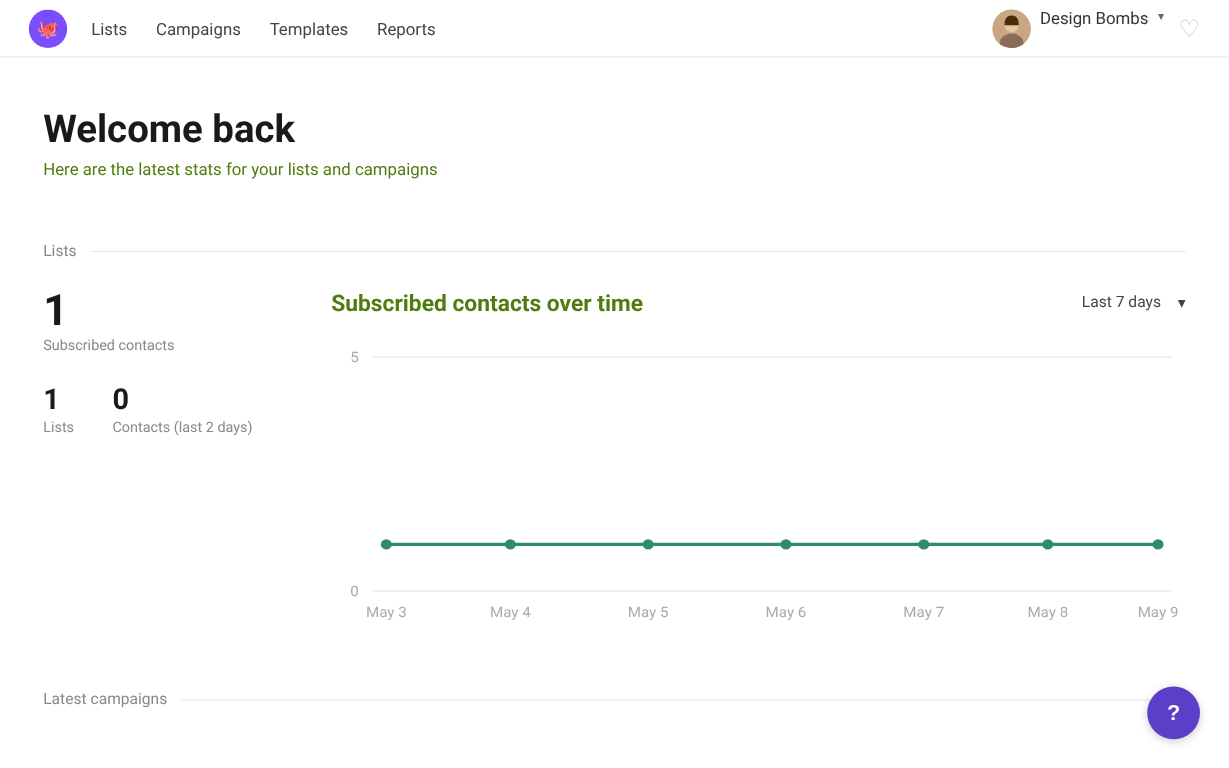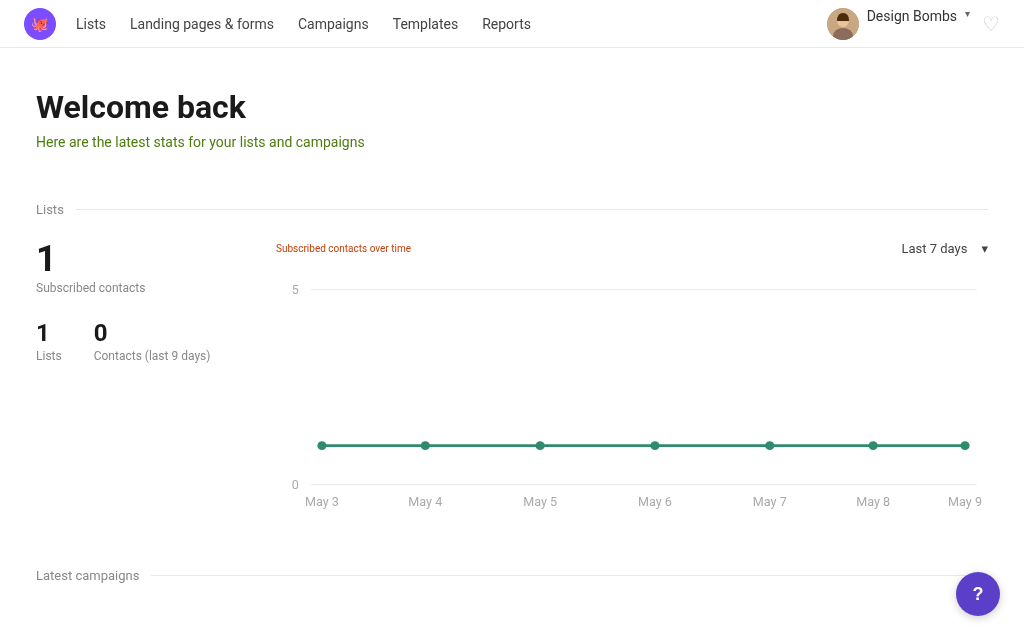--- a/index.html
+++ b/index.html
@@ -159,23 +159,23 @@
       flex: 1;
       min-width: 0;
     }
     .chart-header {
       display: flex;
       justify-content: space-between;
       align-items: center;
       margin-bottom: 12px;
     }
     .chart-title {
-      font-size: 10px;
-      font-weight: 400;
-      color: #c2410c;
+      font-size: 19px;
+      font-weight: 700;
+      color: #4d7c0f;
     }
     .chart-range {
       font-size: 13px;
       color: #444;
       cursor: pointer;
       display: flex;
       align-items: center;
       gap: 14px;
     }
     .chart-area {
@@ -220,21 +220,20 @@
 
   <div class="nav-logo">
     <svg viewBox="0 0 40 40" xmlns="http://www.w3.org/2000/svg">
       <circle cx="20" cy="20" r="20" fill="#7c4dff"></circle>
       <text x="20" y="26" text-anchor="middle" font-size="18" fill="white">🐙</text>
     </svg>
   </div>
 
   <ul class="nav-links">
     <li><a href="#">Lists</a></li>
-    <li><a href="#">Landing pages &amp; forms</a></li>
     <li><a href="#">Campaigns</a></li>
     <li><a href="#">Templates</a></li>
     <li><a href="#">Reports</a></li>
   </ul>
 
   <div class="nav-right">
     <div class="nav-user">
       <div class="nav-avatar">
 
         <svg viewBox="0 0 32 32" xmlns="http://www.w3.org/2000/svg">
@@ -267,21 +266,21 @@
       <div class="stat-large">1</div>
       <div class="stat-label">Subscribed contacts</div>
 
       <div class="stat-row">
         <div class="stat-item">
           <div class="stat-num">1</div>
           <div class="stat-lbl">Lists</div>
         </div>
         <div class="stat-item">
           <div class="stat-num">0</div>
-          <div class="stat-lbl">Contacts (last 9 days)</div>
+          <div class="stat-lbl">Contacts (last 2 days)</div>
         </div>
       </div>
 
     </div>
 
     <div class="chart-container">
       <div class="chart-header">
         <span class="chart-title">Subscribed contacts over time</span>
         <span class="chart-range">
           <span>Last 7 days</span>

